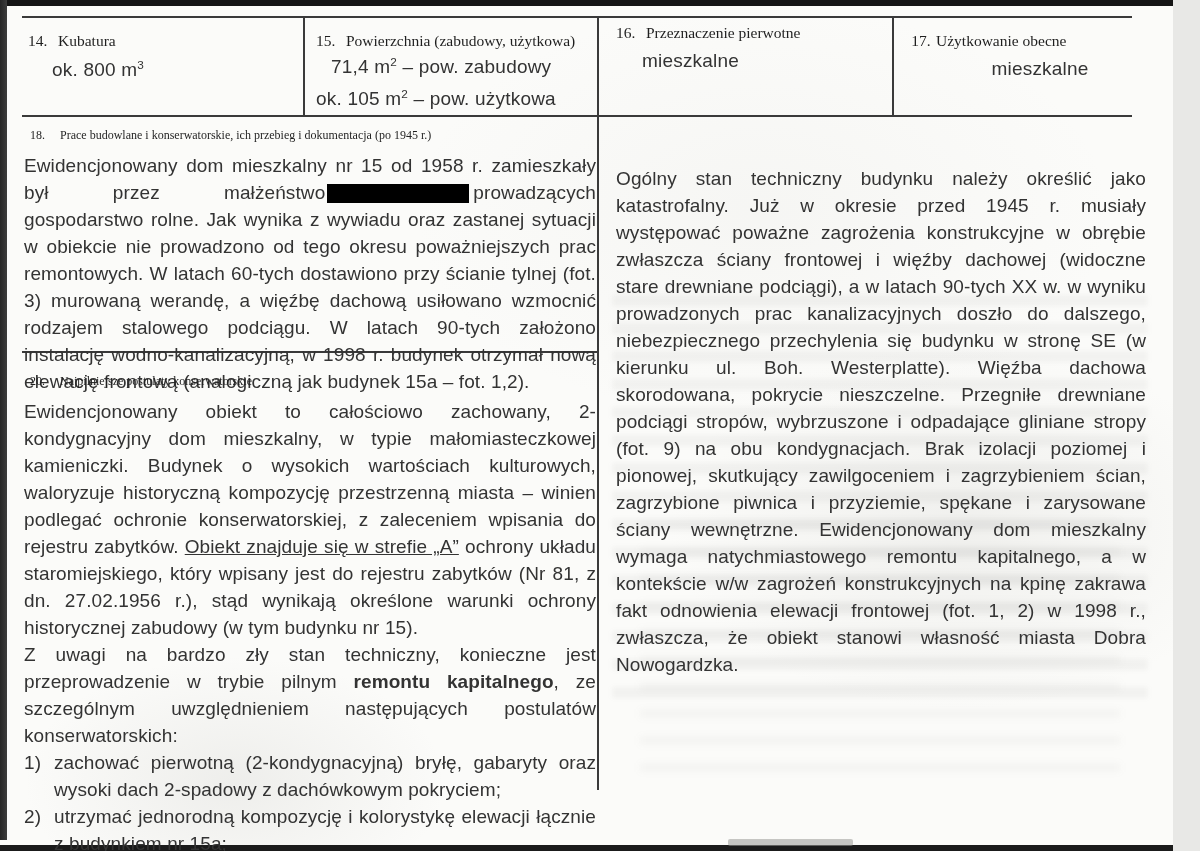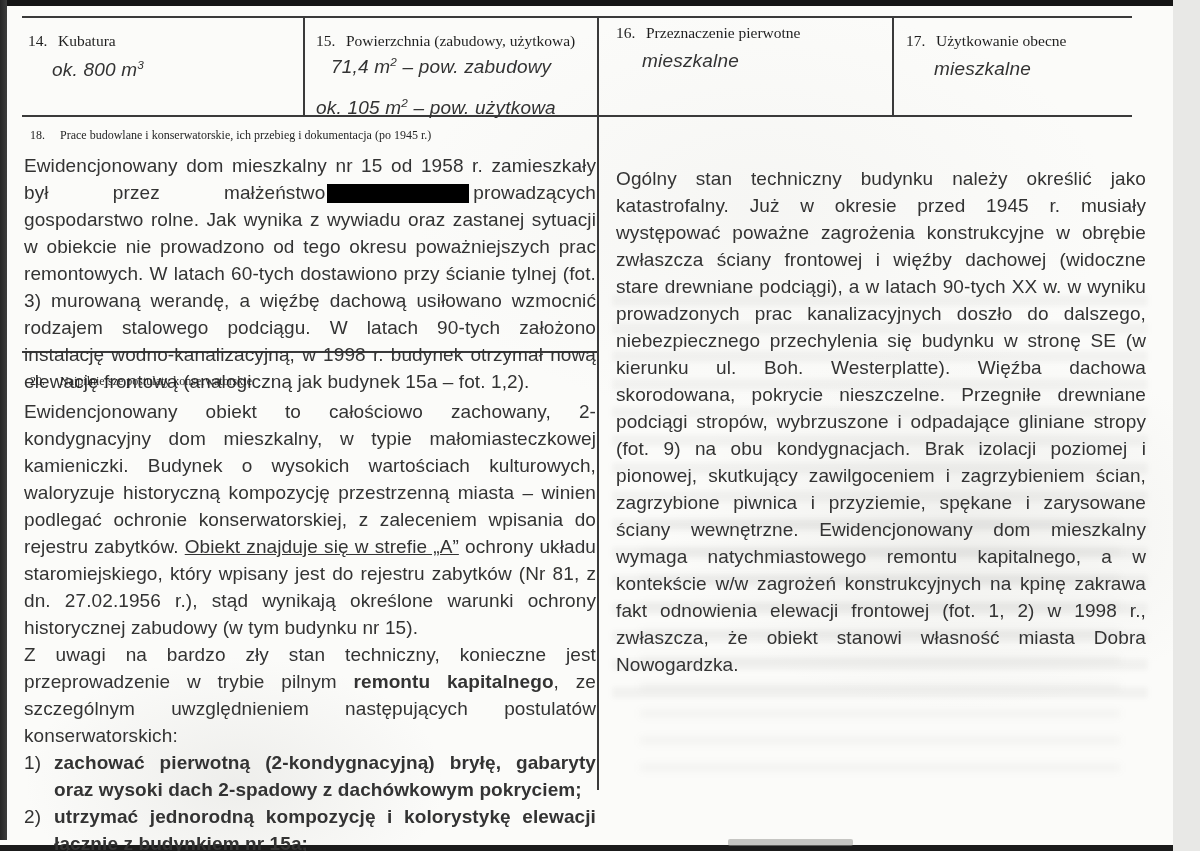--- a/index.html
+++ b/index.html
@@ -18,29 +18,29 @@
   .edge-left{position:absolute;left:0;top:0;width:7px;height:840px;background:linear-gradient(90deg,#262626,#3d3d3d);}
   .smudge{position:absolute;left:728px;top:839px;width:125px;height:7px;background:#9b9b98;opacity:.55;border-radius:2px;}
   
   .rule{position:absolute;background:#3a3a3a;}
   .rh{height:2px;} .rv{width:2px;}
   
   .flabel{font-family:"Liberation Serif", serif;font-size:15.5px;color:#1f1f1f;display:flex;}
   .fno{flex:0 0 30px;}
   .sec-head{font-family:"Liberation Serif", serif;font-size:12px;color:#1f1f1f;display:flex;position:absolute;}
   
-  .fvalue{font-size:19px;color:#333;line-height:30px;letter-spacing:.2px;font-style:italic;}
+  .fvalue{font-size:19px;color:#333;line-height:30px;letter-spacing:.2px;}
   .body-text{position:absolute;font-size:19px;line-height:27px;color:#333;text-align:justify;letter-spacing:.1px;}
   .seg-u{text-decoration:underline;}
   .seg-bu{font-weight:bold;}
   .seg-sup{vertical-align:super;font-size:.62em;line-height:0;}
   .seg-redaction{display:inline-block;width:142px;height:19px;background:#000;vertical-align:text-bottom;margin:0 4px 0 2px;}
   .list-item{display:flex;margin:0;}
   .list-no{flex:0 0 30px;}
-  .list-txt{flex:1;text-align:justify;font-weight:bold;}
+  .list-txt{flex:1;text-align:justify;}
   
   .ghost{
     position:absolute;left:612px;top:295px;width:536px;height:420px;
     background:repeating-linear-gradient(180deg, rgba(110,110,108,0.06) 0px, rgba(110,110,108,0.06) 11px, transparent 11px, transparent 28px);
     filter:blur(2px);pointer-events:none;
   }
   .ghost2{
     position:absolute;left:640px;top:520px;width:480px;height:260px;
     background:repeating-linear-gradient(180deg, rgba(120,120,115,0.05) 0px, rgba(120,120,115,0.05) 9px, transparent 9px, transparent 27px);
     filter:blur(3px);pointer-events:none;
@@ -76,32 +76,32 @@
     </div>
     <div class="fvalue" style="margin:5px 0 0 24px;"><span>ok. 800 m</span><span class="seg-sup">3</span></div>
   </div>
 
   <div style="position:absolute;left:316px;top:32px;width:275px;">
     <div class="flabel">
       <span class="fno">15.</span>
       <span>Powierzchnia  (zabudowy, użytkowa)</span>
     </div>
     <div class="fvalue" style="margin:2px 0 0 15px;"><span>71,4 m</span><span class="seg-sup">2</span><span> – pow. zabudowy</span></div>
-    <div class="fvalue" style="margin:11px 0 0 0;"><span>ok. 105 m</span><span class="seg-sup">2</span><span> – pow. użytkowa</span></div>
+    <div class="fvalue" style="margin:2px 0 0 0;"><span>ok. 105 m</span><span class="seg-sup">2</span><span> – pow. użytkowa</span></div>
   </div>
 
   <div style="position:absolute;left:616px;top:24px;width:260px;">
     <div class="flabel">
       <span class="fno">16.</span>
       <span>Przeznaczenie pierwotne</span>
     </div>
     <div class="fvalue" style="margin:4px 0 0 26px;"><span>mieszkalne</span></div>
   </div>
 
-  <div style="position:absolute;left:906px;top:32px;width:240px;">
+  <div style="position:absolute;left:906px;top:32px;width:240px;text-align:center;">
     <div class="flabel">
       <span class="fno">17.</span>
       <span>Użytkowanie obecne</span>
     </div>
     <div class="fvalue" style="margin:4px 0 0 28px;"><span>mieszkalne</span></div>
   </div>
 
   <div class="sec-head" style="left:30px;top:128px;width:560px;">
     <span class="fno">18.</span>
     <span>Prace budowlane i konserwatorskie, ich przebieg i dokumentacja (po 1945 r.)</span>

